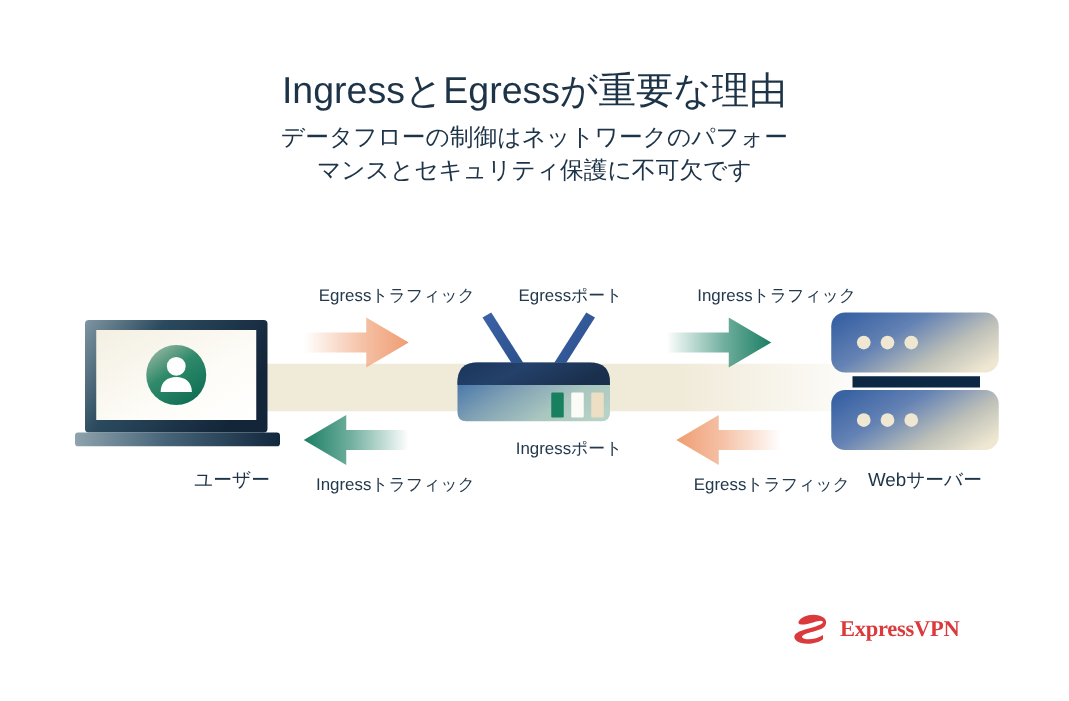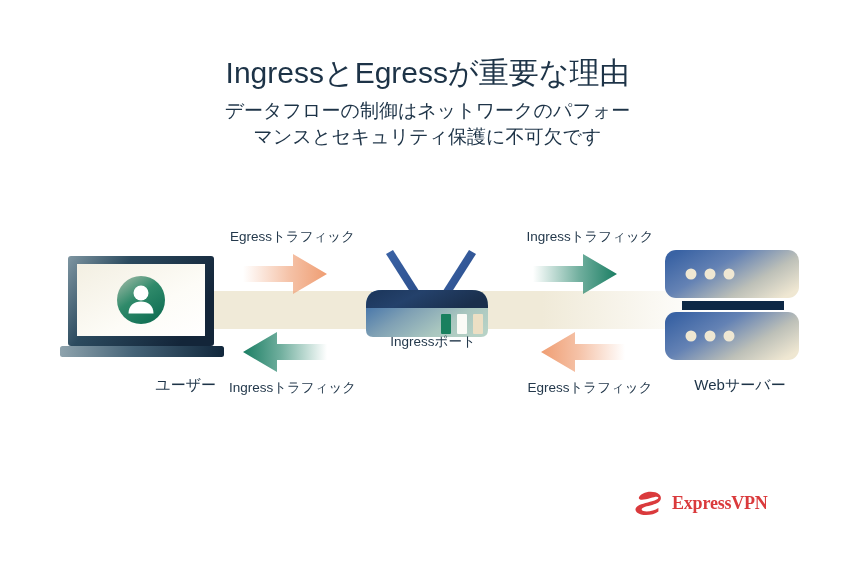--- a/index.html
+++ b/index.html
@@ -64,37 +64,37 @@
         rgba(240,234,216,0.25) 92%,
         rgba(240,234,216,0.0) 100%);
   }
 
   
   .flow-label {
     position: absolute;
     font-size: 13.5px;
     line-height: 18px;
     color: #24394c;
-    text-align: center;
+    text-align: right;
     white-space: nowrap;
   }
   .device-label {
     position: absolute;
     font-size: 15px;
     line-height: 20px;
     color: #1d3347;
     text-align: center;
     white-space: nowrap;
   }
 
   #label-egress-traffic-top   { left: 205px; top: 228px; width: 175px; }
   #label-egress-port          { left: 368px; top: 228px; width: 130px; }
   #label-ingress-traffic-top  { left: 495px; top: 228px; width: 190px; }
   #label-ingress-traffic-bot  { left: 205px; top: 379px; width: 175px; }
-  #label-ingress-port         { left: 368px; top: 333px; width: 130px; }
+  #label-ingress-port         { left: 368px; top: 350px; width: 130px; }
   #label-egress-traffic-bot   { left: 500px; top: 379px; width: 180px; }
 
   #label-user        { left: 76px;  top: 375px; width: 140px; text-align: right; }
   #label-web-server  { left: 665px; top: 375px; width: 150px; text-align: center; }
 
   
   .arrow {
     position: absolute;
     height: 44px;
   }
@@ -298,20 +298,21 @@
       <circle cx="29" cy="26" r="5.5" fill="#efe7d2"></circle>
       <circle cx="48" cy="26" r="5.5" fill="#efe7d2"></circle>
       <circle cx="67" cy="26" r="5.5" fill="#efe7d2"></circle>
       <circle cx="29" cy="88" r="5.5" fill="#efe7d2"></circle>
       <circle cx="48" cy="88" r="5.5" fill="#efe7d2"></circle>
       <circle cx="67" cy="88" r="5.5" fill="#efe7d2"></circle>
     </svg>
   </div>
 
   <div class="flow-label" id="label-egress-traffic-top">Egressトラフィック</div>
+  <div class="flow-label" id="label-egress-port">Egressポート</div>
   <div class="flow-label" id="label-ingress-traffic-top">Ingressトラフィック</div>
   <div class="flow-label" id="label-ingress-traffic-bot">Ingressトラフィック</div>
   <div class="flow-label" id="label-ingress-port">Ingressポート</div>
   <div class="flow-label" id="label-egress-traffic-bot">Egressトラフィック</div>
 
   <div class="device-label" id="label-user">ユーザー</div>
   <div class="device-label" id="label-web-server">Webサーバー</div>
 
 </div>
 

